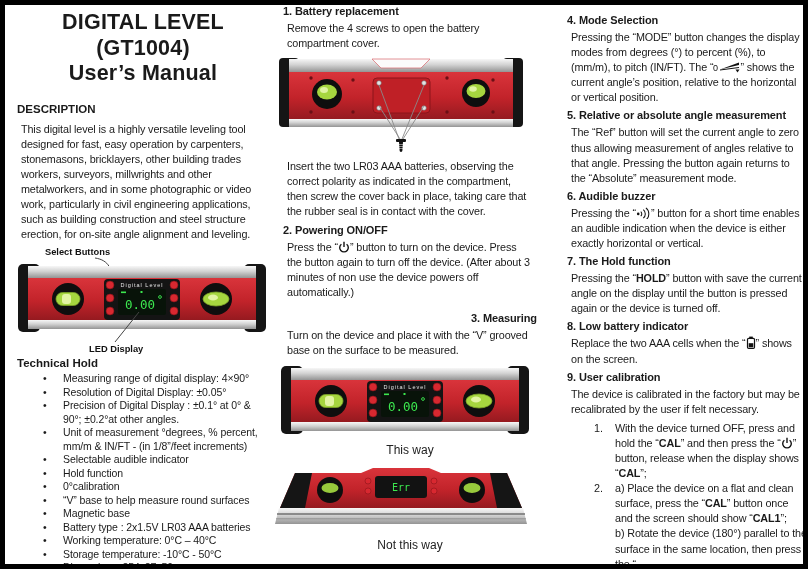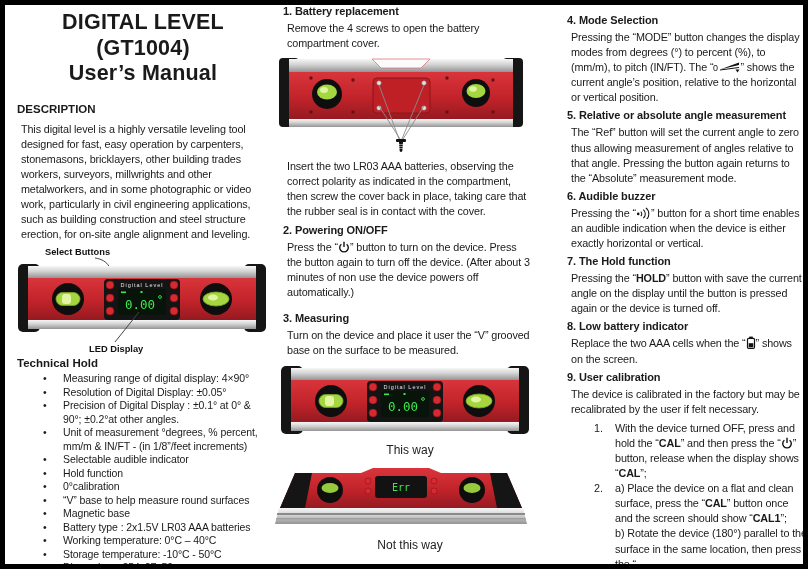--- a/index.html
+++ b/index.html
@@ -28,21 +28,21 @@
   .pointer{fill:none;stroke:#444;stroke-width:1;}
 
   .tech-h{margin-top:1px;}
   .tech-list{margin-top:3px;}
   .tech-item{display:flex;font-size:10.5px;line-height:13.5px;letter-spacing:-0.1px;}
   .tech-item::before{content:"•";flex:none;width:20px;margin-left:26px;text-align:left;}
   .tech-item .ti{flex:1;}
 
   .mid-h{margin-top:7px;}
   .sec-title{font-size:11px;font-weight:bold;letter-spacing:-0.1px;}
-  .tight{margin-top:12px;}
+  .tight{margin-top:12px;text-align:right;}
   .way-label{font-size:12px;text-align:center;color:#222;}
   .way1{margin-top:7px;}
   .way2{margin-top:13px;}
 
   .first-title{margin-top:9px;}
   .num-list{margin:1px 0 0 27px;}
   .num-item{display:flex;font-size:10.8px;line-height:15.1px;letter-spacing:-0.12px;}
   .num{flex:none;width:21px;}
   .num-body{flex:1;}
   .b{font-weight:bold;}
@@ -214,21 +214,21 @@
 
     <p class="body-text">Insert the two LR03 AAA batteries, observing the correct polarity as indicated in the compartment, then screw the cover back in place, taking care that the rubber seal is in contact with the cover.</p>
 
     <div class="sec-title">2. Powering ON/OFF</div>
     <p class="body-text"><span>Press the “</span><svg class="ic" width="12" height="12" viewBox="0 0 12 12">
           <path d="M3.4 3.2 A4.3 4.3 0 1 0 8.6 3.2" fill="none" stroke="#111" stroke-width="1.4"></path>
           <line x1="6" y1="0.8" x2="6" y2="6" stroke="#111" stroke-width="1.4"></line>
         </svg><span>” button to turn on the device. Press the button again to turn off the device. (After about 3 minutes of non use the device powers off automatically.)</span></p>
 
     <div class="sec-title tight">3. Measuring</div>
-    <p class="body-text">Turn on the device and place it user the “V” grooved base on the surface to be measured.</p>
+    <p class="body-text">Turn on the device and place it with the “V” grooved base on the surface to be measured.</p>
 
     <svg class="fig fig3" width="248" height="72" viewBox="0 0 248 72">
       <use href="#device-front"></use>
     </svg>
     <div class="way-label way1">This way</div>
 
     <svg class="fig fig4" width="252" height="58" viewBox="0 0 252 58">
       <path d="M20,6 L86,6 L98,1 L154,1 L166,6 L232,6 L247,41 L5,41 Z" fill="url(#redGrad)"></path>
       <polygon points="5,41 20,6 37,6 30,41" fill="#151515"></polygon>
       <polygon points="247,41 232,6 215,6 222,41" fill="#151515"></polygon>

